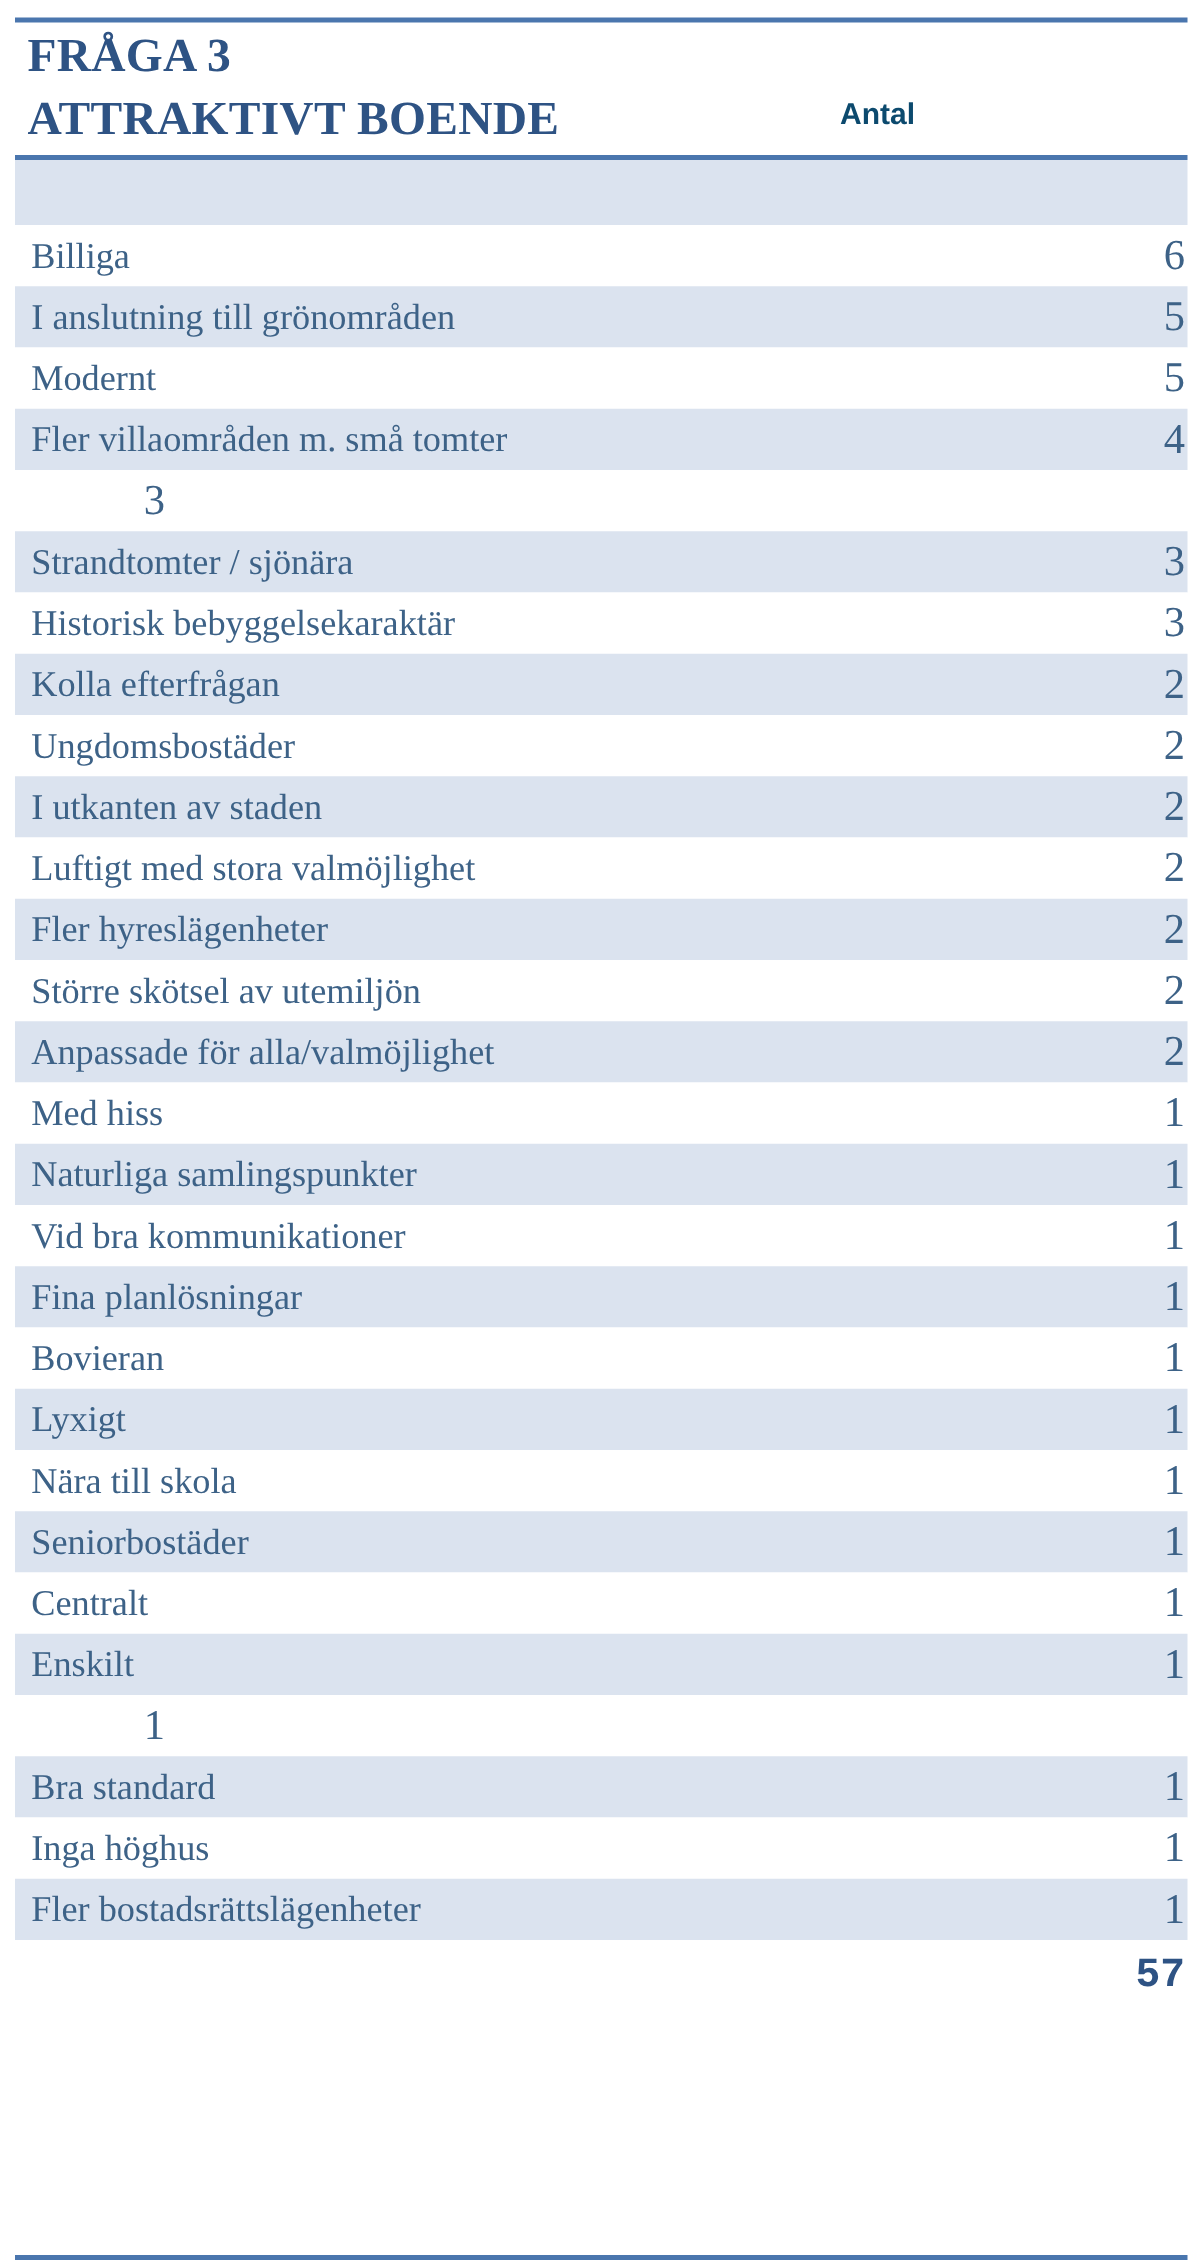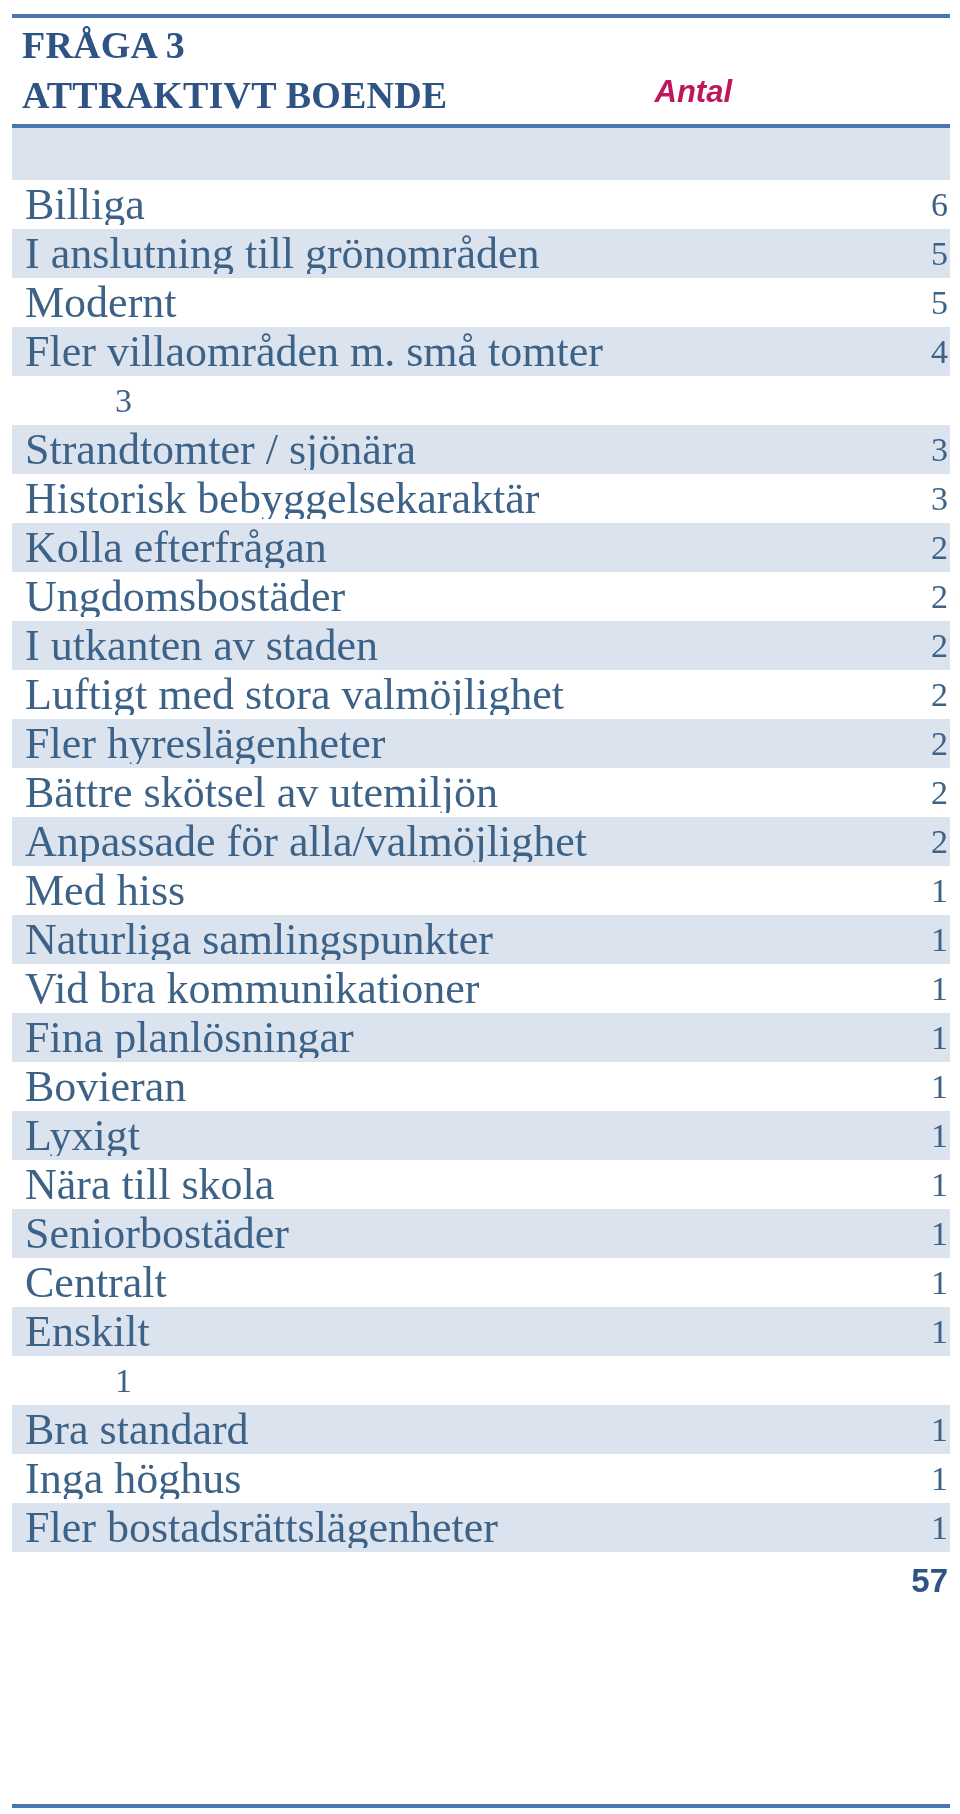--- a/index.html
+++ b/index.html
@@ -52,25 +52,24 @@
     letter-spacing: 0.2px;
     color: #2e5384;
     white-space: nowrap;
   }
   .header-antal {
     position: absolute;
     right: 228px;
     top: 50px;
     font-family: "Liberation Sans", "DejaVu Sans", sans-serif;
     font-weight: bold;
-    font-size: 31px;
+    font-size: 24px;
     line-height: 44px;
-    color: #be185d;
+    color: #0c4a6e;
     white-space: nowrap;
-    font-style: italic;
   }
   .header-bottom-rule {
     position: absolute;
     left: 12px;
     right: 10px;
     top: 124px;
     height: 4px;
     background: #4a76ae;
   }
 
@@ -89,21 +88,21 @@
     align-items: center;
   }
   .row.shaded { background: #dbe3ef; }
   .row.plain  { background: #ffffff; }
   .row.spacer { height: 52px; }
 
   .cell-label {
     flex: 1 1 auto;
     padding-left: 13px;
     font-family: "Liberation Serif", "DejaVu Serif", serif;
-    font-size: 44px;
+    font-size: 29px;
     line-height: 40px;
     color: #3d6287;
     white-space: nowrap;
     overflow: hidden;
     text-overflow: ellipsis;
   }
   .cell-value {
     flex: 0 0 auto;
     width: 120px;
     padding-right: 2px;
@@ -113,21 +112,21 @@
     line-height: 40px;
     color: #3d6287;
   }
 
   
   .row.total {
     height: 58px;
     background: #ffffff;
   }
   .row.total .cell-value {
-    font-family: Liberation Sans, sans-serif;
+    font-family: Liberation Mono, monospace;
     font-weight: bold;
     font-size: 33px;
     color: #2e5384;
   }
   .table-bottom-rule {
     position: absolute;
     left: 12px;
     right: 10px;
     top: 1804px;
     height: 4px;
@@ -197,21 +196,21 @@
       </div>
       <div class="row plain">
         <div class="cell-label">Luftigt med stora valmöjlighet</div>
         <div class="cell-value">2</div>
       </div>
       <div class="row shaded">
         <div class="cell-label">Fler hyreslägenheter</div>
         <div class="cell-value">2</div>
       </div>
       <div class="row plain">
-        <div class="cell-label">Bättre skötsel av utemiljön</div>
+        <div class="cell-label">Större skötsel av utemiljön</div>
         <div class="cell-value">2</div>
       </div>
       <div class="row shaded">
         <div class="cell-label">Anpassade för alla/valmöjlighet</div>
         <div class="cell-value">2</div>
       </div>
       <div class="row plain">
         <div class="cell-label">Med hiss</div>
         <div class="cell-value">1</div>
       </div>

